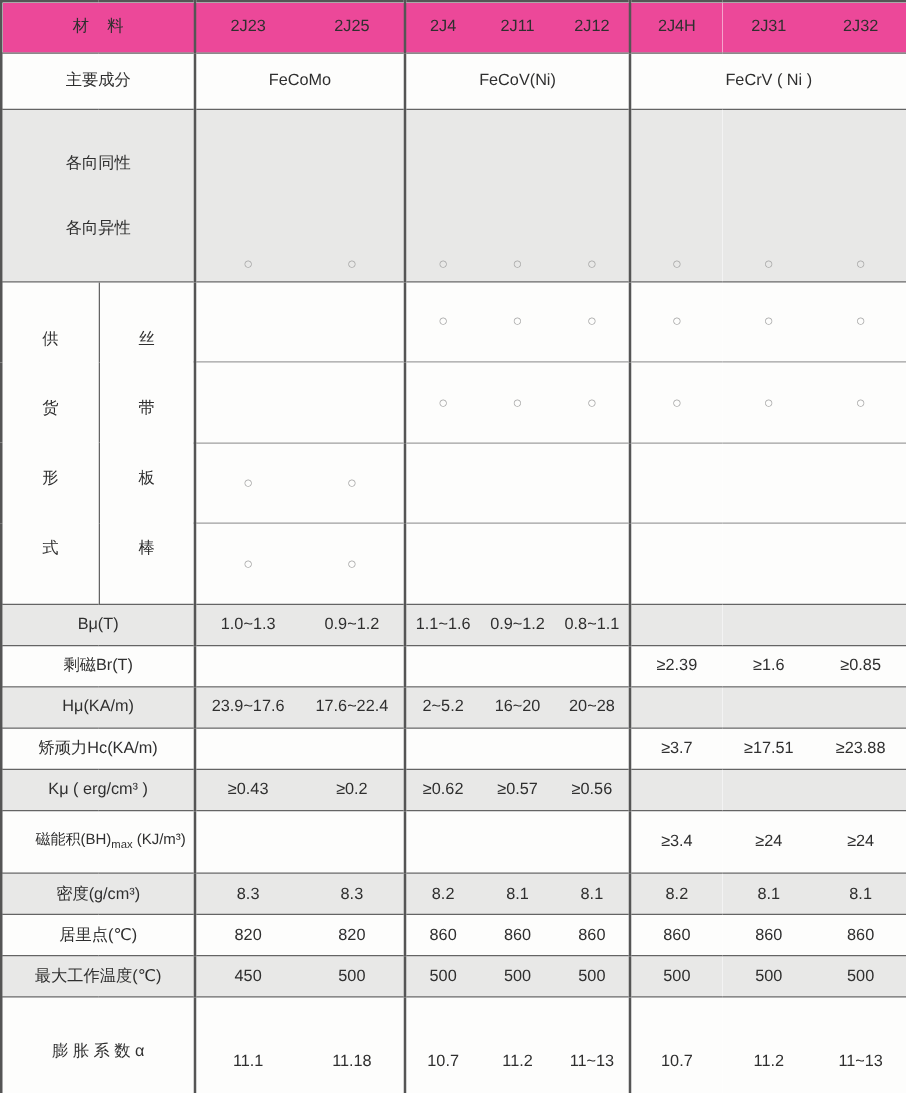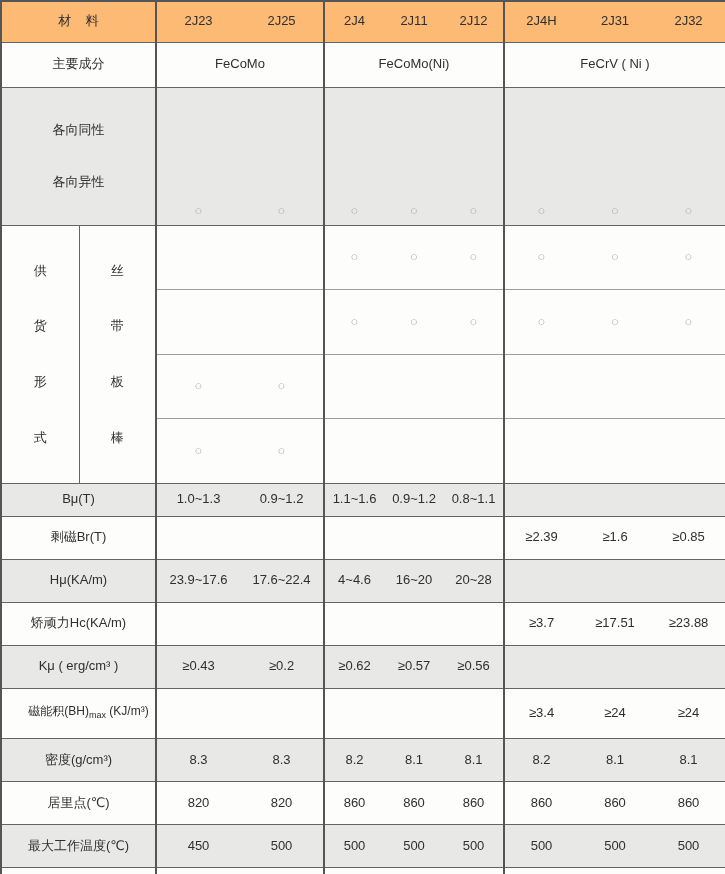--- a/index.html
+++ b/index.html
@@ -14,29 +14,29 @@
   }
   td{
     border-top:1px solid #646464;
     padding:0;text-align:center;vertical-align:middle;
     font-size:13px;line-height:1.3;overflow:hidden;
   }
   .gd{border-right:2px solid #555555}          
   .sub-lbl{border-left:1px solid #646464}      
   .lt{border-top:1px solid #9e9e9e}            
   .lbl{white-space:pre-wrap}
-  tr.hd{background:#fdba74}
+  tr.hd{background:#ec4899}
   tr.g{background:#e8e8e7}
   tr.w{background:#fdfdfc}                      
   .circ{color:#a9a9a9;font-weight:700;font-size:13px}
   .aniso{vertical-align:bottom;padding-bottom:5px}
   .stack div{height:22px;line-height:22px}
   .two div{line-height:18px}
   .sub{font-size:9px;vertical-align:sub}
-  .h41{height:41px}.h45{height:45px}.h22{height:22px}.h33{height:33px}.h39{height:43px}
+  .h41{height:41px}.h45{height:45px}.h22{height:22px}.h33{height:33px}.h39{height:33px}
 </style>
 </head>
 <body>
 
 <table>
   <colgroup>
     <col style="width:78px">
       <col style="width:77px">
     <col style="width:84px">
       <col style="width:84px">
@@ -57,21 +57,21 @@
     <td>2J11</td>
     <td class="gd">2J12</td>
     <td>2J4H</td>
     <td>2J31</td>
     <td>2J32</td>
   </tr>
 
   <tr class="w h45">
     <td colspan="2" class="lbl gd">主要成分</td>
     <td colspan="2" class="gd">FeCoMo</td>
-    <td colspan="3" class="gd">FeCoMo(Ni)</td>
+    <td colspan="3" class="gd">FeCoV(Ni)</td>
     <td colspan="3">FeCrV ( Ni )</td>
   </tr>
 
   <tr class="g h41">
     <td colspan="2" class="lbl gd two">
       <div>各向同性</div>
       <div>各向异性</div>
     </td>
     <td class="circ aniso">○</td>
     <td class="circ aniso gd">○</td>
@@ -157,21 +157,21 @@
     <td class="gd"></td>
     <td>≥2.39</td>
     <td>≥1.6</td>
     <td>≥0.85</td>
   </tr>
 
   <tr class="g h39">
     <td colspan="2" class="lbl gd">Hμ(KA/m)</td>
     <td>23.9~17.6</td>
     <td class="gd">17.6~22.4</td>
-    <td>4~4.6</td>
+    <td>2~5.2</td>
     <td>16~20</td>
     <td class="gd">20~28</td>
     <td></td>
     <td></td>
     <td></td>
   </tr>
 
   <tr class="w h39">
     <td colspan="2" class="lbl gd">矫顽力Hc(KA/m)</td>
     <td></td>

